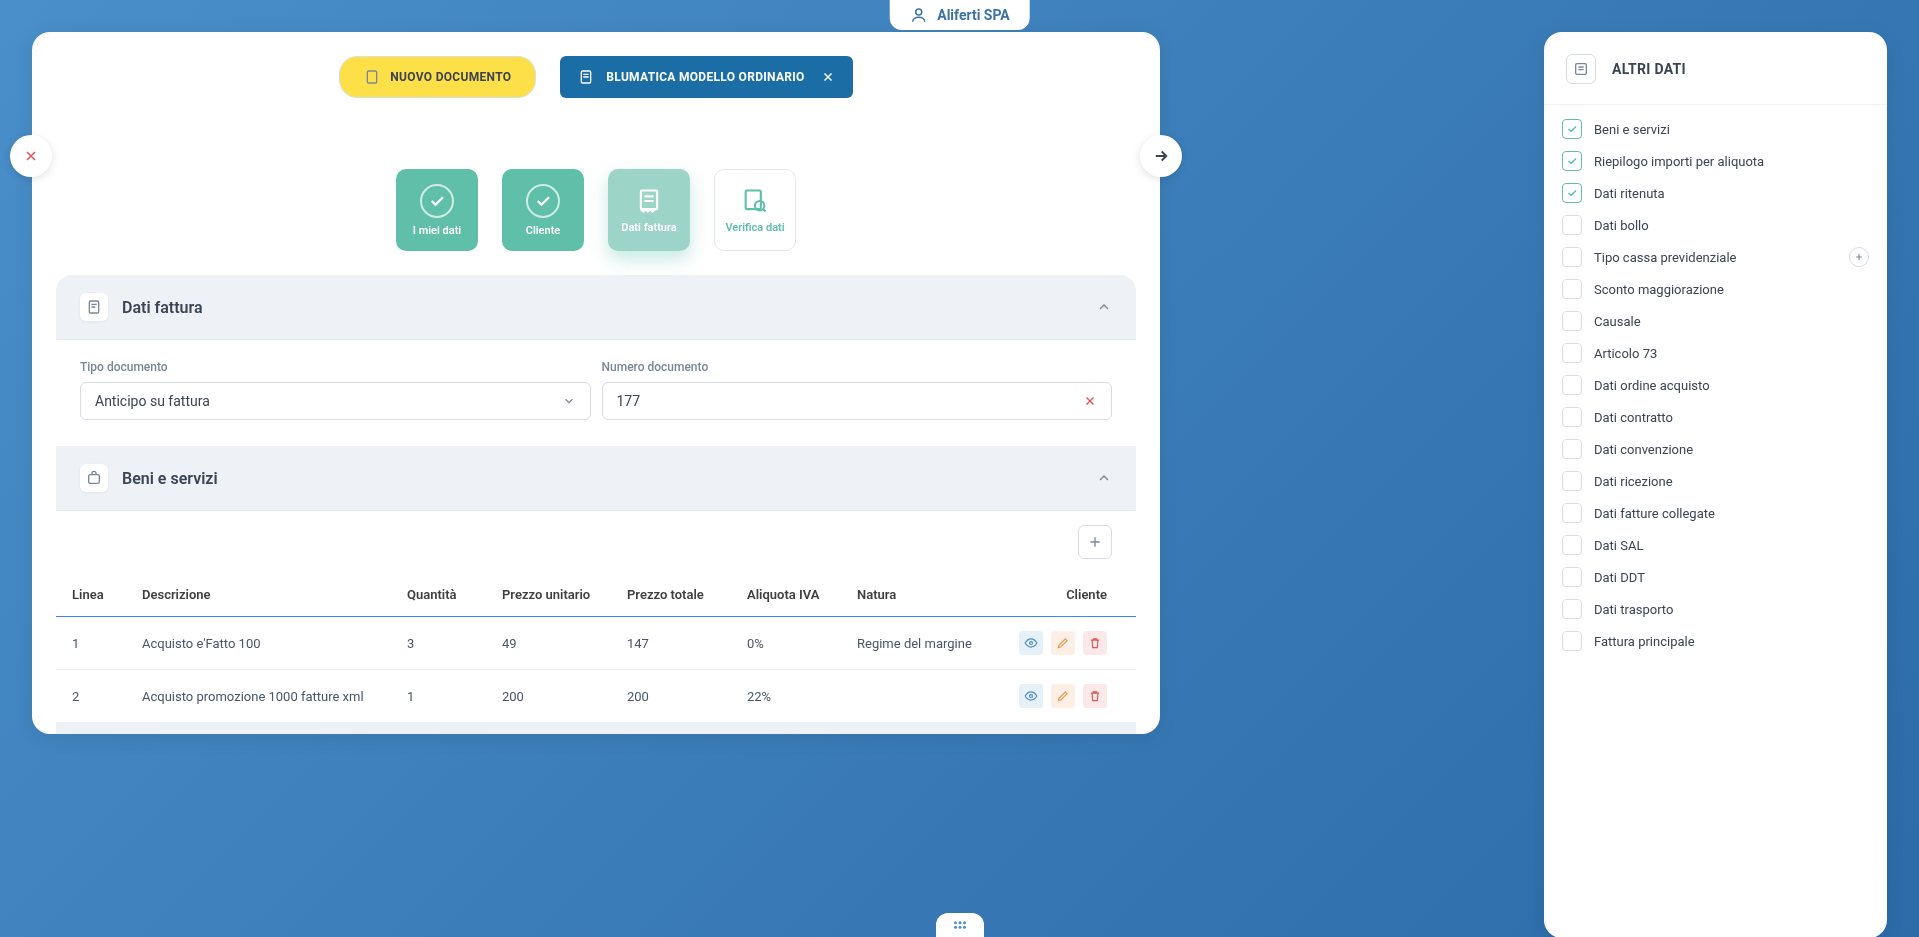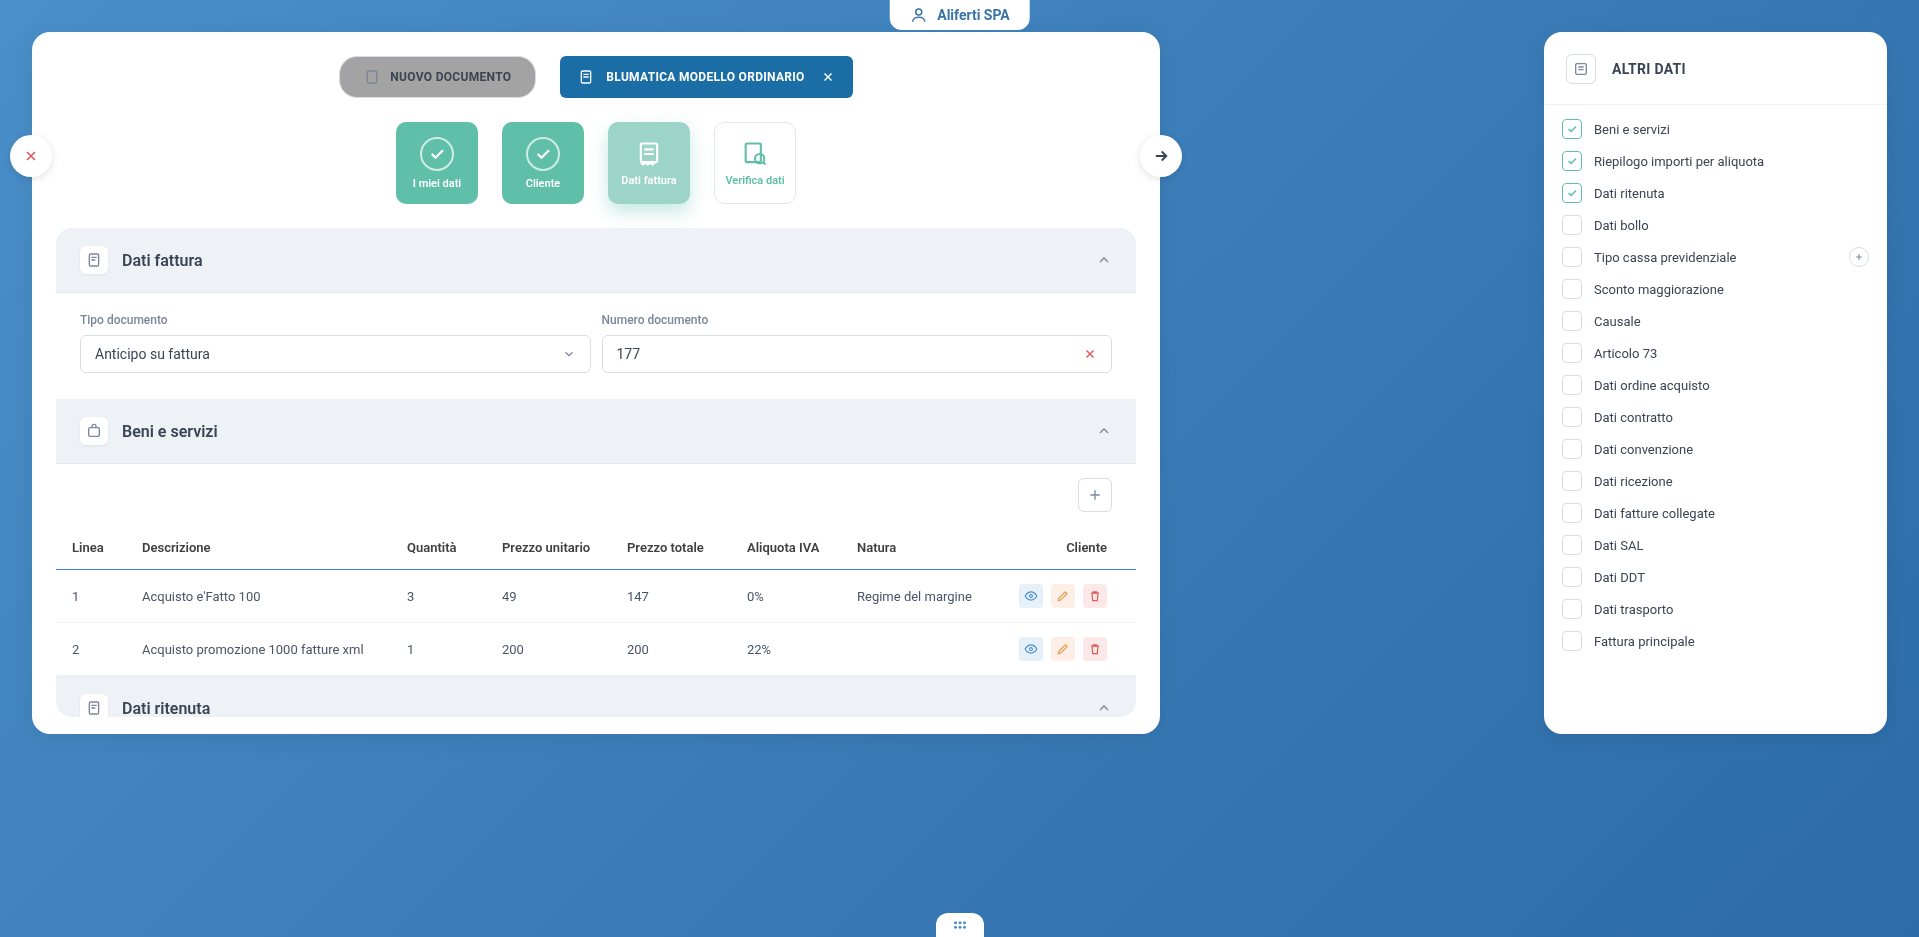--- a/index.html
+++ b/index.html
@@ -36,21 +36,21 @@
   background: #fff;
   border-radius: 18px;
   box-shadow: 0 4px 20px rgba(0,0,0,0.08);
   overflow: hidden;
 }
 .side-panel {
   position: absolute;
   right: 32px;
   top: 32px;
   width: 343px;
-  height: 702px;
+  height: 906px;
   background: #fff;
   border-radius: 18px;
   box-shadow: 0 4px 20px rgba(0,0,0,0.08);
   padding: 0;
 }
 .nav-circle {
   position: absolute;
   width: 42px;
   height: 42px;
   background: #fff;
@@ -70,21 +70,21 @@
   gap: 24px;
   padding: 24px 0 0 0;
 }
 .btn-outline {
   display: flex;
   align-items: center;
   gap: 10px;
   padding: 12px 24px;
   border: 1px solid #d8dde5;
   border-radius: 18px;
-  background: #a3a3a3;
+  background: #fde047;
   font-size: 12px;
   font-weight: 700;
   color: #3a4454;
   letter-spacing: 0.3px;
   cursor: pointer;
 }
 .btn-filled {
   display: flex;
   align-items: center;
   gap: 12px;
@@ -109,20 +109,21 @@
   height: 82px;
   border-radius: 10px;
   display: flex;
   flex-direction: column;
   align-items: center;
   justify-content: center;
   gap: 6px;
   font-size: 11px;
   font-weight: 600;
   cursor: pointer;
+  margin-top: 47px;
 }
 .step-card.done { background: #5fbfa9; color: #fff; }
 .step-card.active { background: #9dd4c8; color: #fff; box-shadow: 0 8px 18px rgba(93,191,169,0.35); }
 .step-card.pending { background: #fff; border: 1px solid #e2e6ed; color: #5fbfa9; }
 .step-icon-wrap { width: 34px; height: 34px; display:flex; align-items:center; justify-content:center; }
 .step-card.done .step-icon-wrap { border: 2px solid rgba(255,255,255,0.7); border-radius:50%; }
 .content-area {
   background: #f4f7fa;
   border-radius: 16px;
   margin: 0 24px 24px 24px;

